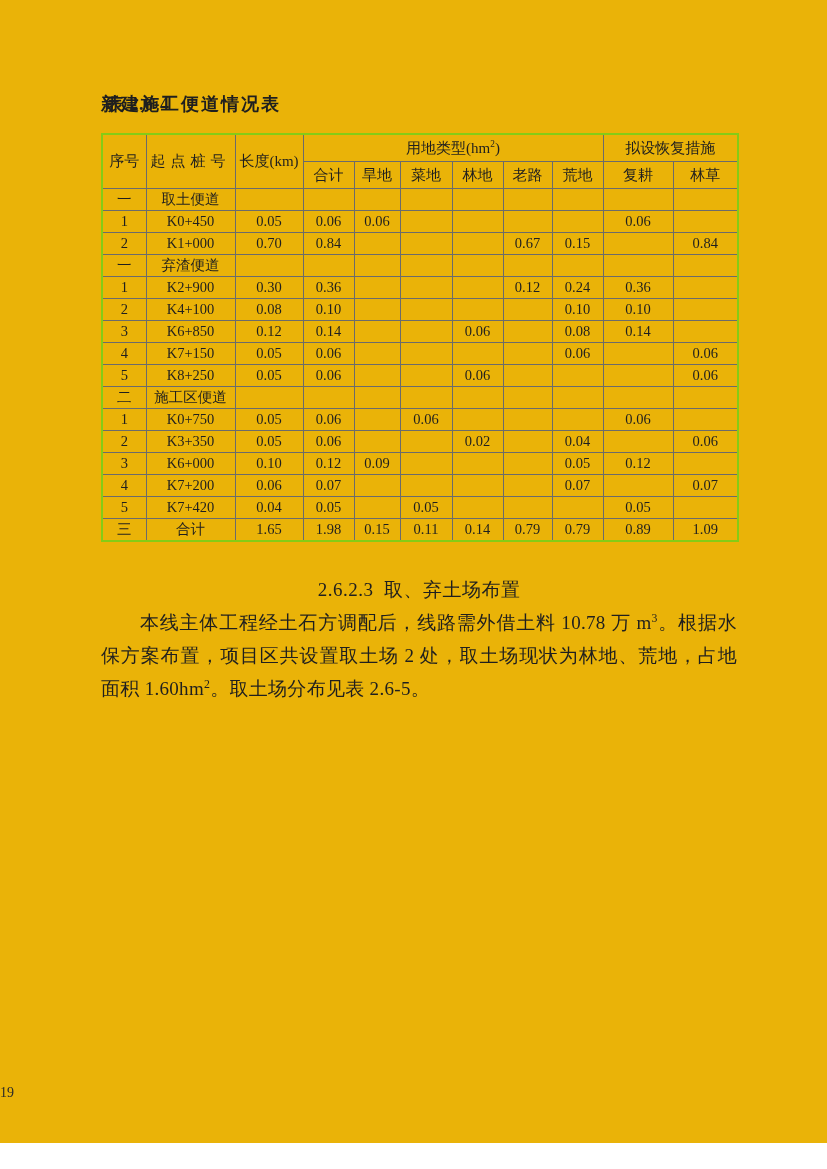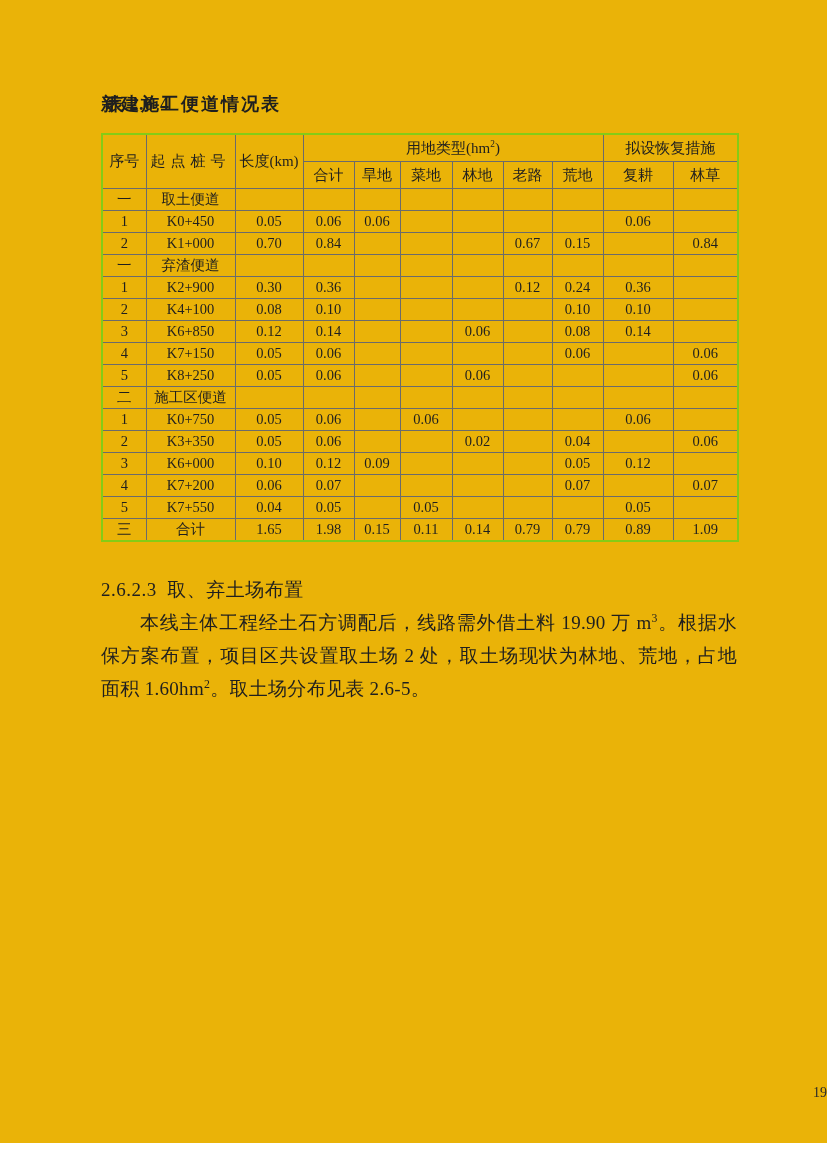--- a/index.html
+++ b/index.html
@@ -25,29 +25,29 @@
     padding:0 2px; font-weight:normal;
     overflow:hidden; white-space:nowrap;
   }
   .road-table th { height:26px; font-size:15px; }
   .road-table td { height:21px; font-size:14.5px; }
   .road-table th.spread { letter-spacing:5px; }
   .road-table sup, .bodytext sup { font-size:0.62em; line-height:0; }
 
   .section-heading {
     margin:31px 0 0 0; font-size:19px; font-weight:normal;
-    line-height:33px; white-space:pre-wrap; letter-spacing:0.5px;
+    line-height:33px; white-space:pre-wrap; letter-spacing:0.5px;text-align:center;
   }
   .body-para {
     margin:0; font-size:19px; line-height:33px;
     text-align:justify; text-indent:2.05em; letter-spacing:0.3px;
   }
   .page-number {
     position:absolute; top:1085px; left:0; width:827px;
-    text-align:right; font-size:14px; color:#2a2a2a;
+    text-align:left; font-size:14px; color:#2a2a2a;
   }
 </style>
 </head>
 <body>
 
 <div class="page">
   <div class="content">
 
     <div class="table-caption">
       <span class="table-label">表 2.6-4</span>
@@ -265,21 +265,21 @@
             <td></td>
             <td></td>
             <td></td>
             <td></td>
             <td>0.07</td>
             <td></td>
             <td>0.07</td>
           </tr>
           <tr>
             <td>5</td>
-            <td>K7+550</td>
+            <td>K7+420</td>
             <td>0.04</td>
             <td>0.05</td>
             <td></td>
             <td>0.05</td>
             <td></td>
             <td></td>
             <td></td>
             <td>0.05</td>
             <td></td>
           </tr>
@@ -294,18 +294,18 @@
             <td>0.79</td>
             <td>0.79</td>
             <td>0.89</td>
             <td>1.09</td>
           </tr>
         </tbody>
     </table>
 
     <h3 class="section-heading">2.6.2.3  取、弃土场布置</h3>
     <div class="bodytext" id="paragraphs">
-        <p class="body-para"><span>本线主体工程经土石方调配后，线路需外借土料 19.90 万 m</span><sup>3</sup><span>。根据水保方案布置，项目区共设置取土场 2 处，取土场现状为林地、荒地，占地面积 1.60hm</span><sup>2</sup><span>。取土场分布见表 2.6-5。</span></p>
+        <p class="body-para"><span>本线主体工程经土石方调配后，线路需外借土料 10.78 万 m</span><sup>3</sup><span>。根据水保方案布置，项目区共设置取土场 2 处，取土场现状为林地、荒地，占地面积 1.60hm</span><sup>2</sup><span>。取土场分布见表 2.6-5。</span></p>
       </div>
 
   </div>
   <div class="page-number">19</div>
 </div>
 
 </body></html>

